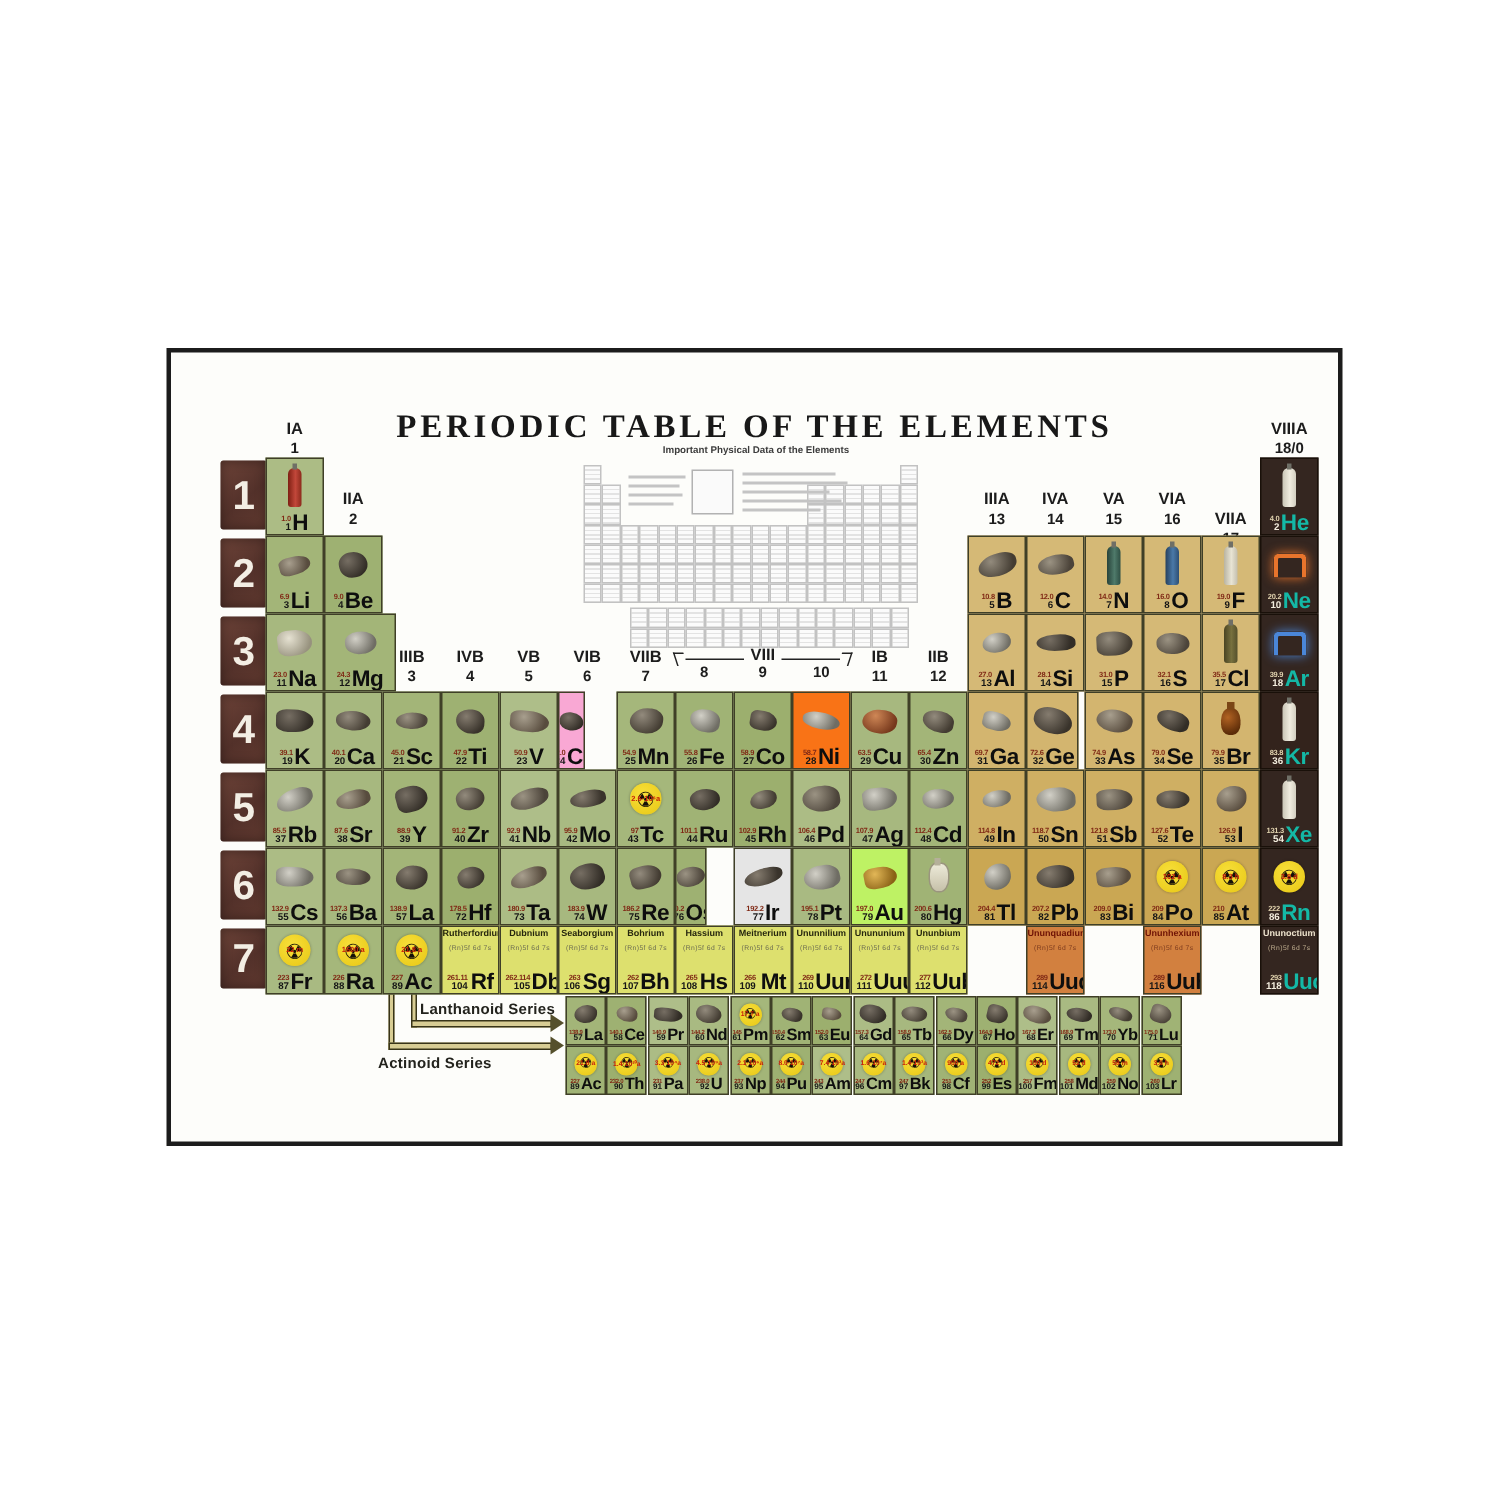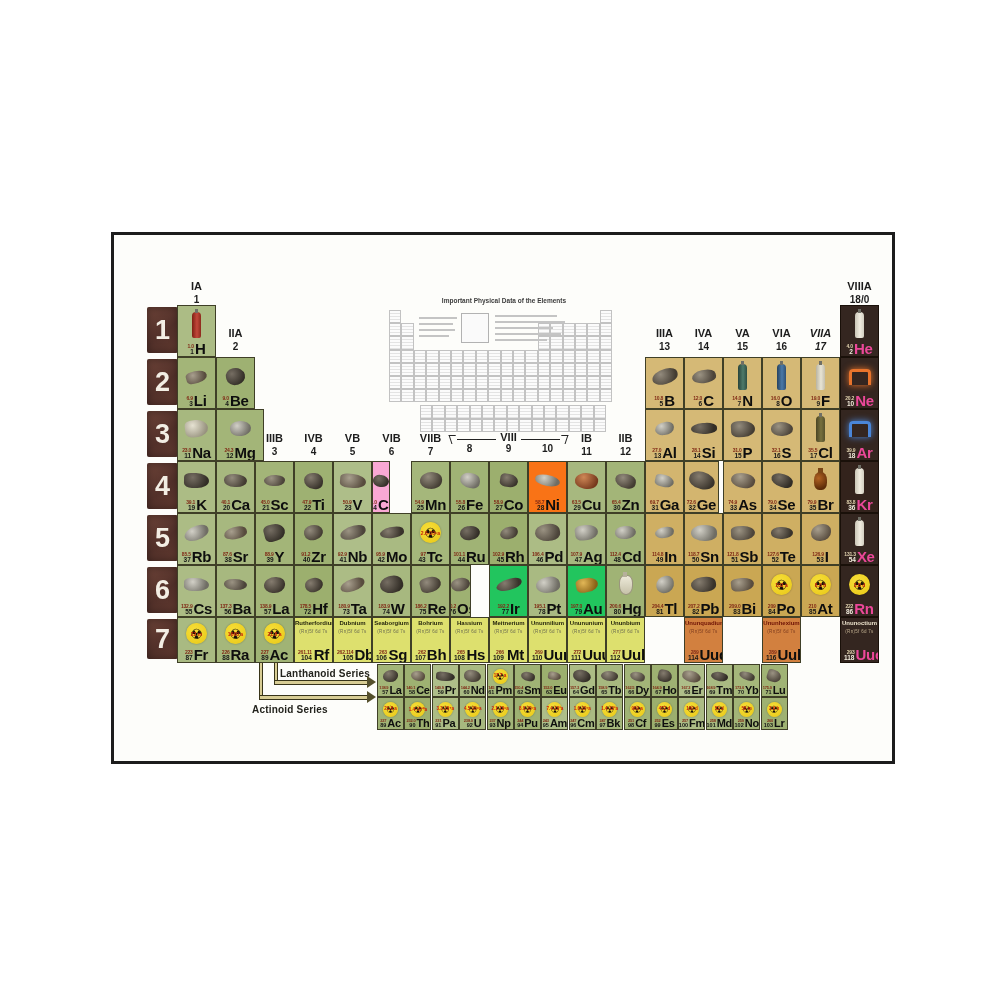--- a/index.html
+++ b/index.html
@@ -31,21 +31,21 @@
   
   .cell{position:absolute;border:1px solid #3f3f27;overflow:hidden;box-sizing:border-box;}
   .cell.dark{border-color:#191009;}
   .lab{position:absolute;bottom:1px;left:1px;right:1px;display:flex;align-items:flex-end;
     justify-content:center;gap:1px;line-height:1;}
   .named .lab{justify-content:space-between;padding:0 2px;}
   .stk{display:flex;flex-direction:column;align-items:flex-end;line-height:1;}
   .mass{font-size:5px;font-weight:700;color:#802a16;letter-spacing:-.2px;}
   .num{font-size:6.5px;font-weight:700;color:#161616;}
   .sym{font-size:15px;font-weight:700;color:#0e0e0e;line-height:.82;letter-spacing:-.3px;}
-  .dark .mass{color:#e0d2ae;} .dark .num{color:#f2ecdd;} .dark .sym{color:#ec4899;}
+  .dark .mass{color:#e0d2ae;} .dark .num{color:#f2ecdd;} .dark .sym{color:#14b8a6;}
   .small .mass{font-size:4px;} .small .num{font-size:5.5px;} .small .sym{font-size:11px;}
   .nm{font-size:6px;font-weight:700;text-align:center;margin-top:2px;color:#26260e;}
   .fp{font-size:4.5px;color:#6b6b50;text-align:center;margin-top:3px;letter-spacing:.3px;}
   .orange .nm{color:#6e1205;} .orange .fp{color:#7c3a1e;}
   .dark .nm{color:#ece2cc;} .dark .fp{color:#bfae8f;}
   
   .art{position:absolute;top:2px;left:0;right:0;bottom:15px;display:flex;
     align-items:center;justify-content:center;}
   .small .art{bottom:11px;}
   .chunk{display:block;}
@@ -82,20 +82,21 @@
   .mcell{position:absolute;border:1px solid #c2c2c2;box-sizing:border-box;
     background:repeating-linear-gradient(180deg,#fbfbfb 0 2px,#e3e3e3 2px 3px);}
   .ln{position:absolute;height:1.5px;background:#c4c4c4;}
   .lbox{position:absolute;border:1px solid #b2b2b2;background:#fafafa;}
 </style>
 </head>
 <body>
 
 <div id="canvas">
   <div id="poster">
+    <div class="title">PERIODIC TABLE OF THE ELEMENTS</div>
 
     <div id="inset">
       <div class="inset-cap">Important Physical Data of the Elements</div>
     <div class="mcell" style="left: 0px; top: 13px; width: 12.4px; height: 13.2px;"></div>
         <div class="mcell" style="left: 210.8px; top: 13px; width: 12.4px; height: 13.2px;"></div>
         <div class="mcell" style="left: 0px; top: 26.2px; width: 12.4px; height: 13.2px;"></div>
         <div class="mcell" style="left: 12.4px; top: 26.2px; width: 12.4px; height: 13.2px;"></div>
         <div class="mcell" style="left: 148.8px; top: 26.2px; width: 12.4px; height: 13.2px;"></div>
         <div class="mcell" style="left: 161.2px; top: 26.2px; width: 12.4px; height: 13.2px;"></div>
         <div class="mcell" style="left: 173.6px; top: 26.2px; width: 12.4px; height: 13.2px;"></div>
@@ -293,21 +294,21 @@
         <div class="gn">14</div>
       </div>
       <div class="ghdr" style="left: 604px; top: 91px; width: 49px;">
         <div class="rom">VA</div>
         <div class="gn">15</div>
       </div>
       <div class="ghdr" style="left: 643px; top: 91px; width: 49px;">
         <div class="rom">VIA</div>
         <div class="gn">16</div>
       </div>
-      <div class="ghdr" style="left: 682px; top: 91px; width: 49px; font-style: italic;">
+      <div class="ghdr" style="left: 682px; top: 104px; width: 49px;">
         <div class="rom">VIIA</div>
         <div class="gn">17</div>
       </div>
       <div class="ghdr" style="left: 721px; top: 44px; width: 49px;">
         <div class="rom">VIIIA</div>
         <div class="gn">18/0</div>
       </div>
       <div class="pcell" style="left: 33px; top: 72px; width: 31px; height: 46px;">1</div>
       <div class="pcell" style="left: 33px; top: 124px; width: 31px; height: 46px;">2</div>
       <div class="pcell" style="left: 33px; top: 176px; width: 31px; height: 46px;">3</div>
@@ -1052,21 +1053,21 @@
           <div class="chunk" style="width: 19px; height: 13px; background: radial-gradient(circle at 35% 30%, rgb(155, 147, 131), rgb(76, 68, 58) 75%); border-radius: 45% 55% 50% 50%; transform: rotate(-14deg);"></div>
         </div>
         <div class="lab">
           <div class="stk">
             <div class="mass">190.2</div>
             <div class="num">76</div>
           </div>
           <div class="sym">Os</div>
         </div>
       </div>
-      <div class="cell green" style="left: 375px; top: 330px; width: 39px; height: 52px; background: #22c55e;">
+      <div class="cell green" style="left: 375px; top: 330px; width: 39px; height: 52px; background: #e5e5e5;">
         <div class="art">
           <div class="chunk" style="width: 26px; height: 11px; background: radial-gradient(circle at 35% 30%, rgb(133, 124, 111), rgb(57, 51, 43) 75%); border-radius: 60% 40% 55% 45%; transform: rotate(-13deg);"></div>
         </div>
         <div class="lab">
           <div class="stk">
             <div class="mass">192.2</div>
             <div class="num">77</div>
           </div>
           <div class="sym">Ir</div>
         </div>
@@ -1076,21 +1077,21 @@
           <div class="chunk" style="width: 24px; height: 16px; background: radial-gradient(circle at 35% 30%, rgb(210, 208, 199), rgb(111, 109, 100) 75%); border-radius: 50% 50% 40% 60%; transform: rotate(-12deg);"></div>
         </div>
         <div class="lab">
           <div class="stk">
             <div class="mass">195.1</div>
             <div class="num">78</div>
           </div>
           <div class="sym">Pt</div>
         </div>
       </div>
-      <div class="cell green" style="left: 453px; top: 330px; width: 39px; height: 52px; background: #22c55e;">
+      <div class="cell green" style="left: 453px; top: 330px; width: 39px; height: 52px; background: #bef264;">
         <div class="art">
           <div class="chunk" style="width: 22px; height: 14px; background: radial-gradient(circle at 35% 30%, rgb(226, 183, 87), rgb(138, 97, 22) 75%); border-radius: 35% 65% 60% 40%; transform: rotate(-11deg);"></div>
         </div>
         <div class="lab">
           <div class="stk">
             <div class="mass">197.0</div>
             <div class="num">79</div>
           </div>
           <div class="sym">Au</div>
         </div>

